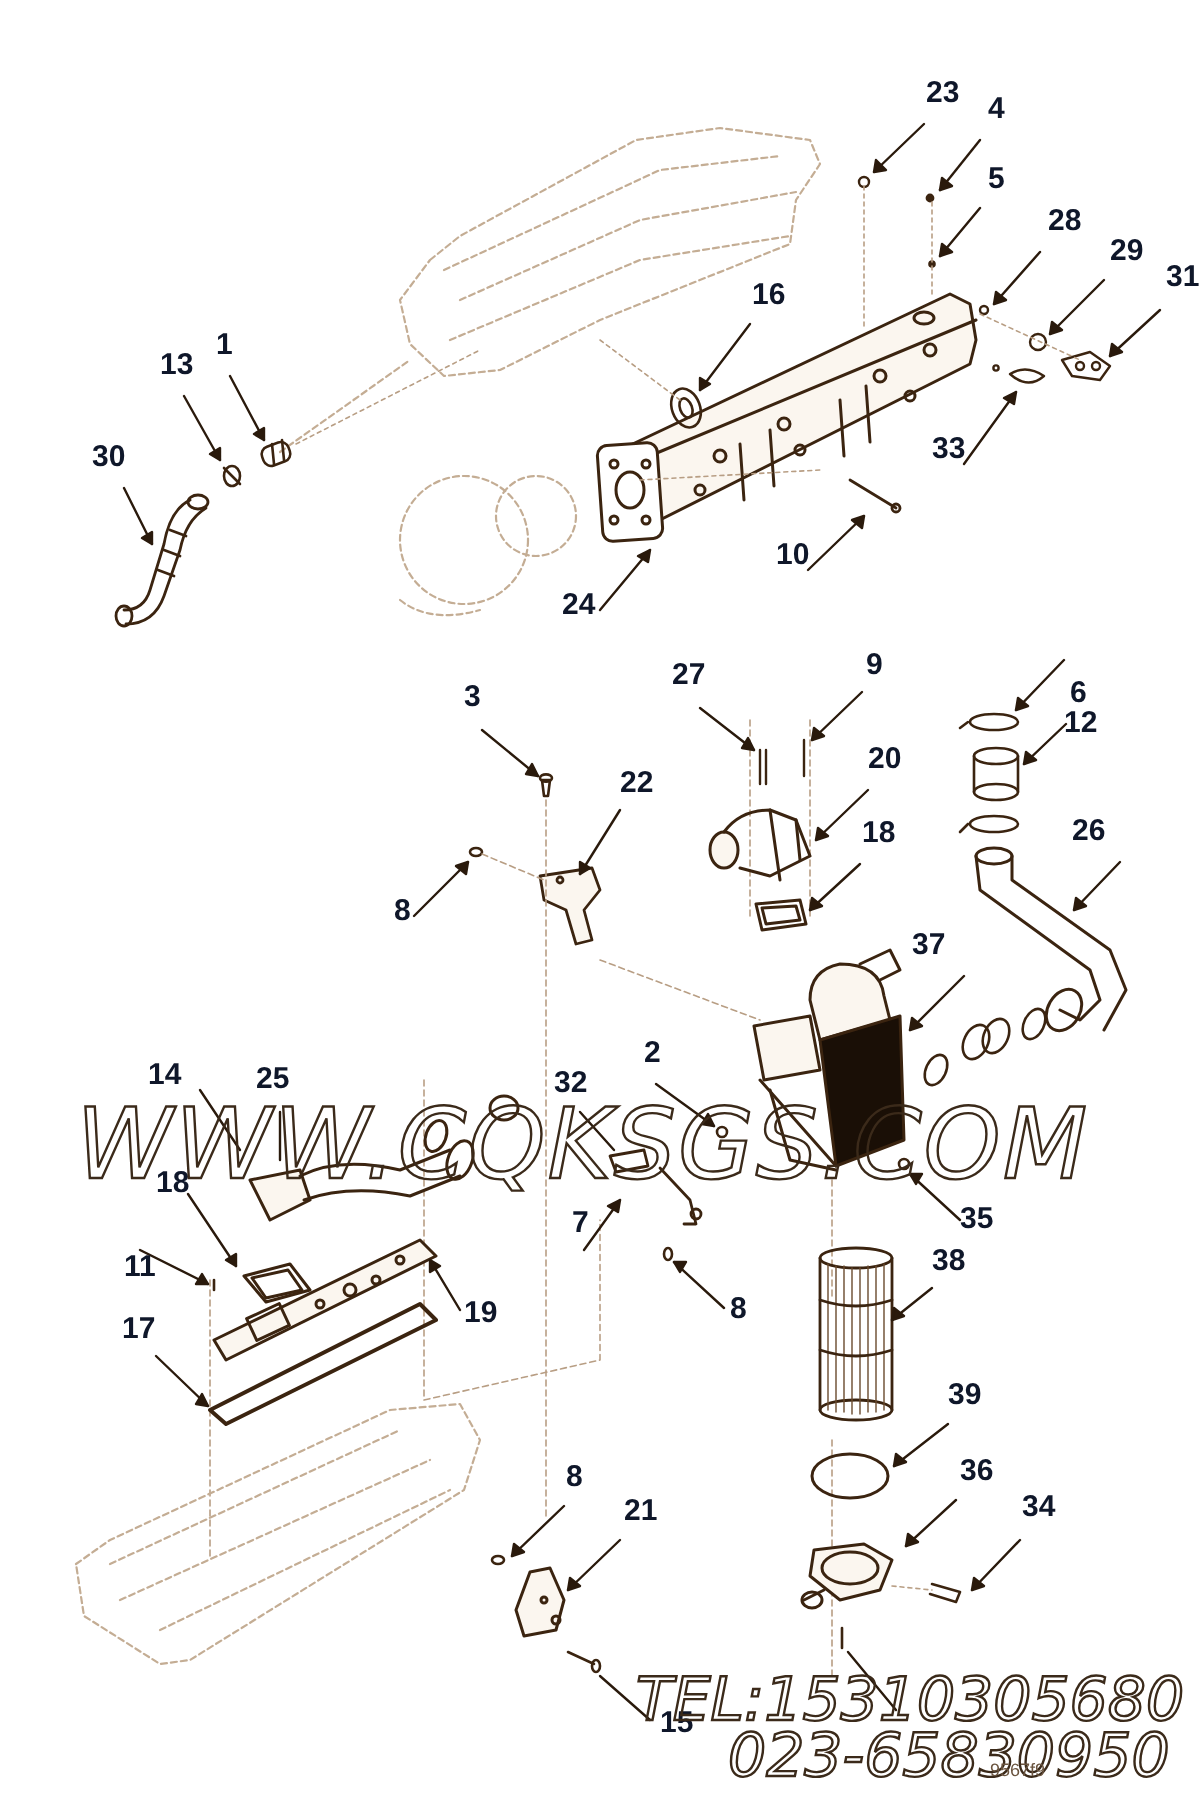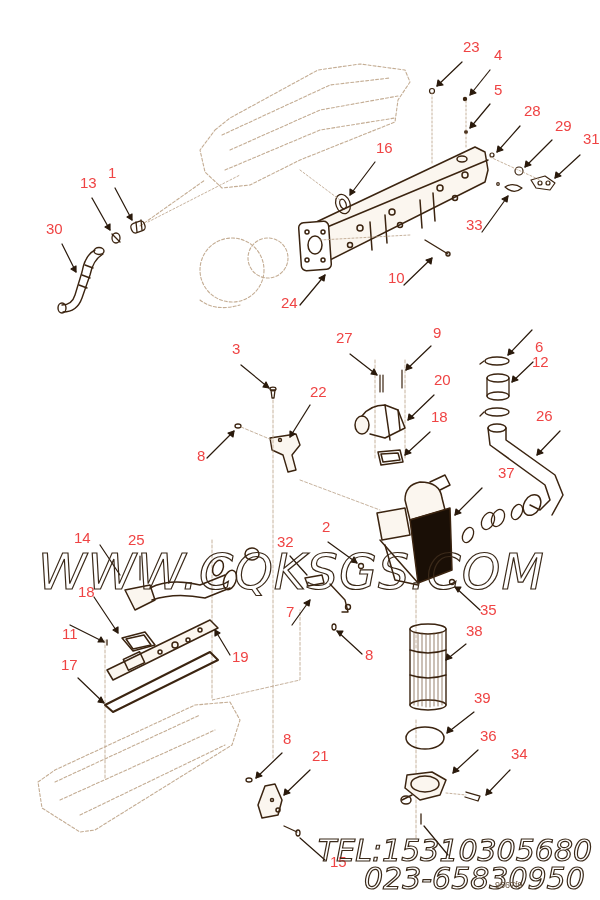--- a/index.html
+++ b/index.html
@@ -1,20 +1,20 @@
 <!DOCTYPE html>
 <html><head>
 <meta charset="utf-8">
 <style>
   html, body { margin: 0; padding: 0; background: #ffffff; }
   body { width: 600px; height: 900px; position: relative; overflow: hidden;
          font-family: "Liberation Sans", sans-serif; }
   #canvas { position: absolute; left: 0; top: 0; width: 600px; height: 900px; }
   .callout { position: absolute; font-family: "Liberation Sans", sans-serif;
-             font-weight: normal; font-size: 15px; color: #ef4444; line-height: 1; }
+             font-weight: bold; font-size: 15px; color: #0f172a; line-height: 1; }
   .wm { position: absolute; font-family: "DejaVu Sans", sans-serif; font-style: italic;
         color: transparent; -webkit-text-stroke: 1.2px #3b2a1a; white-space: nowrap; line-height: 1; }
   .wm-url { left: 38px; top: 548px; font-size: 49px; letter-spacing: 1px; }
   .wm-tel { left: 318px; top: 836px; font-size: 30px; }
   .wm-phone { left: 325px; top: 864px; font-size: 30px; margin-left: 39px; }
   .figno { position: absolute; left: 495px; top: 880px; font-size: 9px; color: #6b5540;
            font-family: "Liberation Sans", sans-serif; text-align: right; }
 </style>
 </head>
 <body>
@@ -368,21 +368,21 @@
     <div class="callout" style="left: 532px; top: 308px; margin-top: 46px;">12</div>
     <div class="callout" style="left: 232px; top: 341px;">3</div>
     <div class="callout" style="left: 336px; top: 330px;">27</div>
     <div class="callout" style="left: 433px; top: 325px;">9</div>
     <div class="callout" style="left: 535px; top: 339px;">6</div>
     <div class="callout" style="left: 310px; top: 384px;">22</div>
     <div class="callout" style="left: 434px; top: 372px;">20</div>
     <div class="callout" style="left: 431px; top: 409px;">18</div>
     <div class="callout" style="left: 536px; top: 408px;">26</div>
     <div class="callout" style="left: 197px; top: 448px;">8</div>
-    <div class="callout" style="left: 498px; top: 465px;">37</div>
+    <div class="callout" style="left: 456px; top: 465px;">37</div>
     <div class="callout" style="left: 322px; top: 519px;">2</div>
     <div class="callout" style="left: 74px; top: 530px;">14</div>
     <div class="callout" style="left: 128px; top: 532px;">25</div>
     <div class="callout" style="left: 277px; top: 534px;">32</div>
     <div class="callout" style="left: 480px; top: 602px;">35</div>
     <div class="callout" style="left: 78px; top: 584px;">18</div>
     <div class="callout" style="left: 62px; top: 602px; margin-top: 24px;">11</div>
     <div class="callout" style="left: 286px; top: 604px;">7</div>
     <div class="callout" style="left: 232px; top: 649px;">19</div>
     <div class="callout" style="left: 365px; top: 647px;">8</div>

